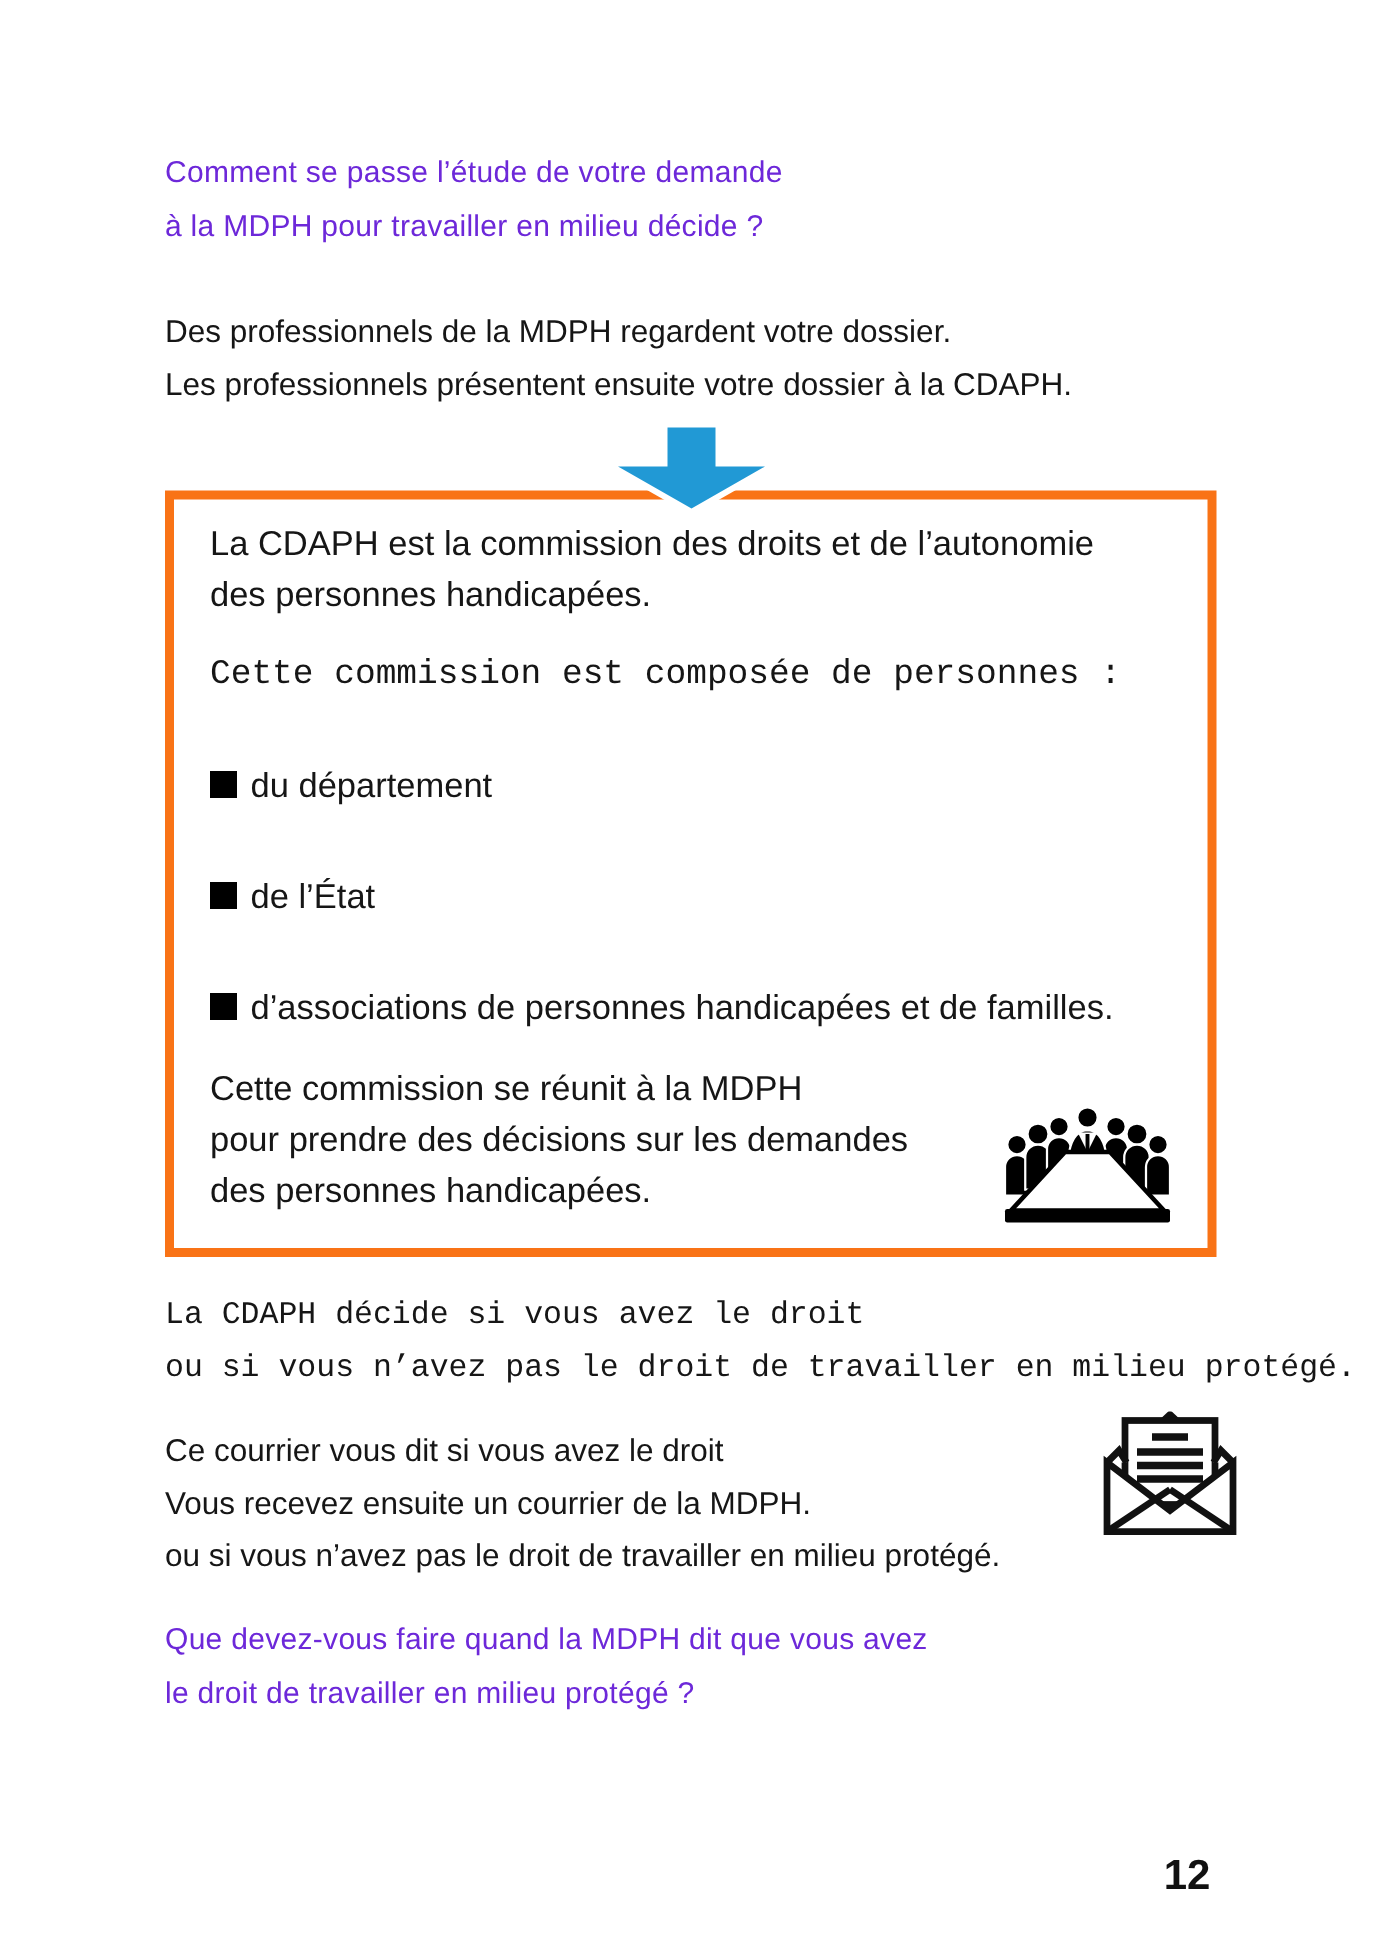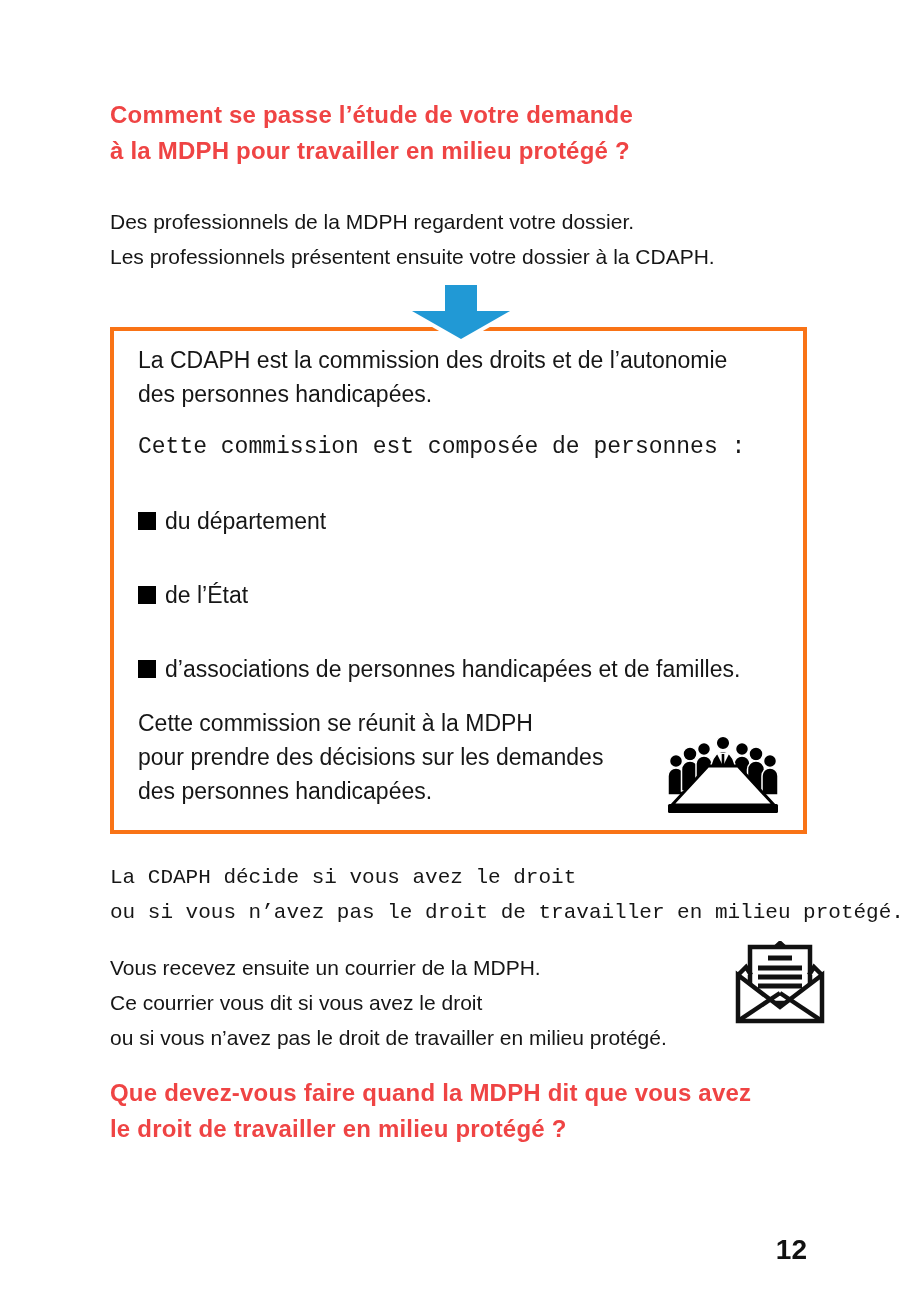--- a/index.html
+++ b/index.html
@@ -7,42 +7,42 @@
     position:relative;
     width:919px;height:1300px;
     background:#ffffff;
     color:#111111;
     font-family:"Liberation Sans","DejaVu Sans",sans-serif;
     overflow:hidden;
   }
   .abs{position:absolute;}
   .heading{
     left:110px;
-    font-size:24px;
-    font-weight:bold;
+    font-size:20px;
+    font-weight:normal;
     line-height:36px;
-    color:#ef4444;
+    color:#6d28d9;
     letter-spacing:0.2px;
   }
   .body-text{
     left:110px;
     font-size:21px;
     line-height:35px;
     color:#161616;
   }
   #heading-top{top:97px;}
   #intro{top:204px;}
   #decision{top:860px;font-family:Liberation Mono, monospace;}
   #courrier{top:950px;width:640px;}
   #heading-bottom{top:1075px;}
   #arrow{left:401px;top:281px;width:120px;height:64px;z-index:3;}
   #info-box{
     left:110px;top:327px;
     width:689px;height:499px;
-    border:4px solid #f97316;
+    border:6px solid #f97316;
     box-sizing:content-box;
     z-index:1;
   }
   .box-inner{
     padding:12px 18px 0 24px;
     font-size:23px;
     line-height:34px;
     color:#161616;
   }
   .box-para1{margin:0 0 19px 0;}
@@ -61,21 +61,21 @@
     font-size:28px;font-weight:bold;line-height:24px;
   }
 </style>
 </head>
 <body>
 
 <div class="page">
 
   <div class="abs heading" id="heading-top">
     <div>Comment se passe l’étude de votre demande</div>
-    <div>à la MDPH pour travailler en milieu protégé ?</div>
+    <div>à la MDPH pour travailler en milieu décide ?</div>
   </div>
 
   <div class="abs body-text" id="intro">
     <div>Des professionnels de la MDPH regardent votre dossier.</div>
     <div>Les professionnels présentent ensuite votre dossier à la CDAPH.</div>
   </div>
 
   <svg class="abs" id="arrow" viewBox="0 0 120 64" aria-hidden="true">
     <path d="M44,4 H76 V30 H109 L60,58 L11,30 H44 Z" fill="none" stroke="#ffffff" stroke-width="8" stroke-linejoin="miter"></path>
     <path d="M44,4 H76 V30 H109 L60,58 L11,30 H44 Z" fill="#2199d5"></path>
@@ -139,22 +139,22 @@
       <rect x="2" y="69" width="110" height="9" rx="1.5" fill="#000000"></rect>
     </svg>
   </div>
 
   <div class="abs body-text" id="decision">
     <div>La CDAPH décide si vous avez le droit</div>
     <div>ou si vous n’avez pas le droit de travailler en milieu protégé.</div>
   </div>
 
   <div class="abs body-text" id="courrier">
+    <div>Ce courrier vous dit si vous avez le droit</div>
     <div>Vous recevez ensuite un courrier de la MDPH.</div>
-    <div>Ce courrier vous dit si vous avez le droit</div>
     <div>ou si vous n’avez pas le droit de travailler en milieu protégé.</div>
   </div>
 
   <svg class="abs" id="envelope-icon" viewBox="0 0 92 84" aria-hidden="true">
     <g stroke="#111111" stroke-width="4.5" stroke-linejoin="miter" fill="none">
 
       <path d="M46,2 L60,15 L32,15 Z" fill="#ffffff"></path>
 
       <rect x="16" y="6" width="60" height="56" fill="#ffffff"></rect>
     </g>

